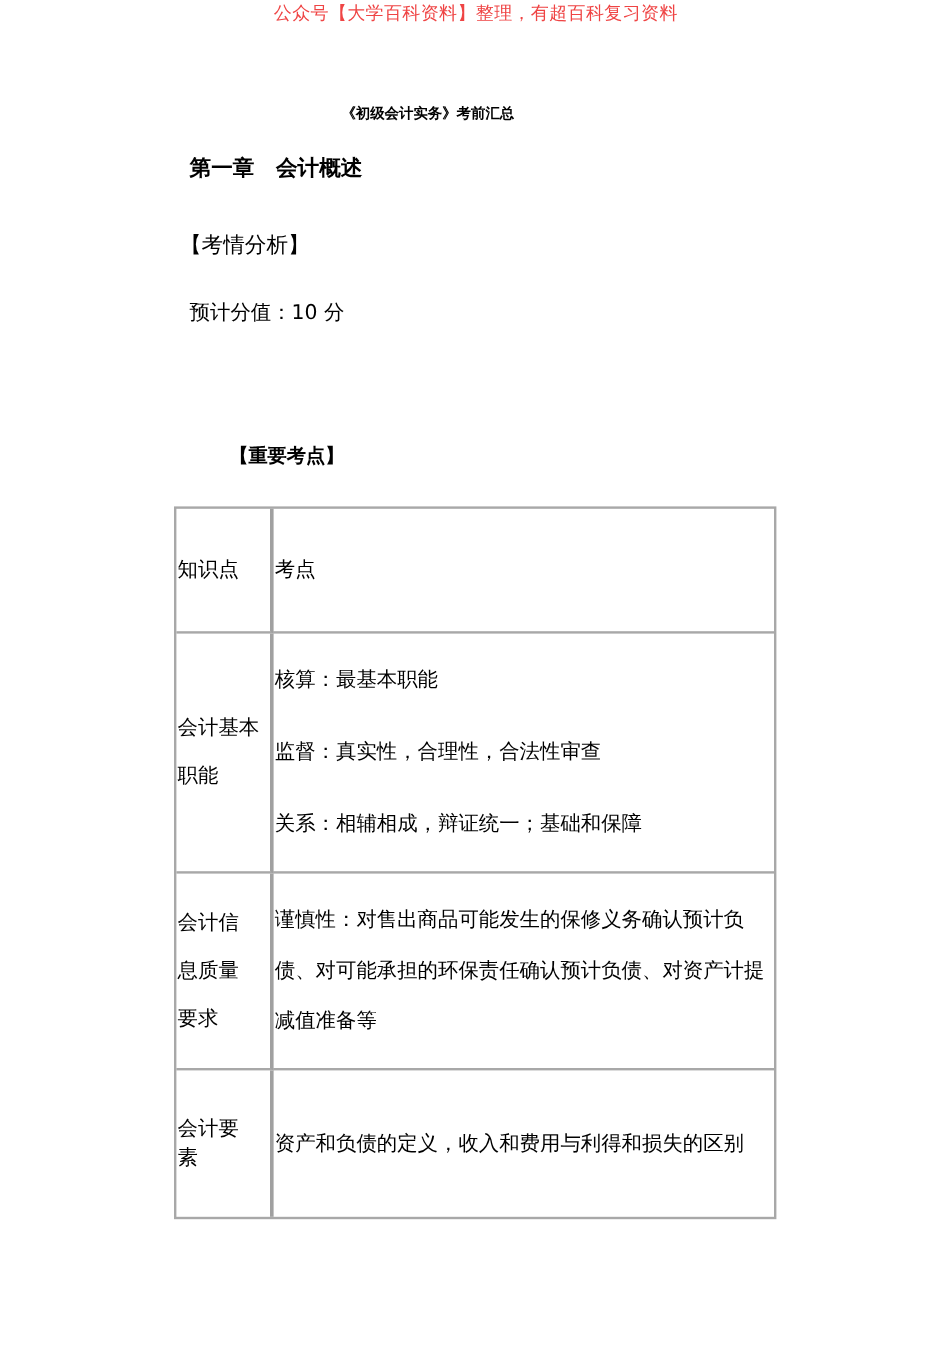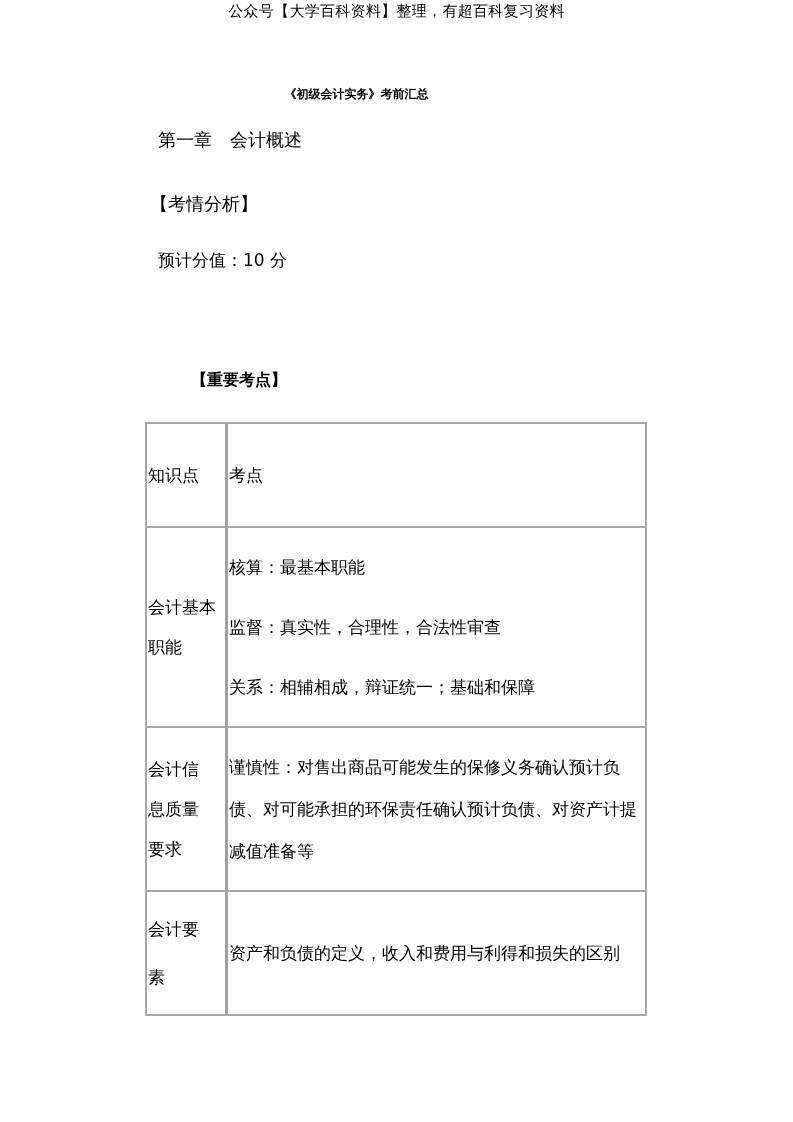--- a/index.html
+++ b/index.html
@@ -3,29 +3,29 @@
 <meta charset="utf-8">
 <style>
   html, body { margin: 0; padding: 0; background: #ffffff; }
   body {
     width: 793px; height: 1122px; position: relative; overflow: hidden;
     font-family: "DejaVu Sans", "Liberation Sans", sans-serif; color: #000;
   }
   .header {
     position: absolute; top: 2px; left: 0; width: 793px; text-align: center;
     font-family: "DejaVu Serif", "Liberation Serif", serif;
-    font-size: 15px; color: #000000; letter-spacing: 0.3px;
+    font-size: 15px; color: #ef4444; letter-spacing: 0.3px;
   }
   .doc-title {
     position: absolute; top: 86px; left: 0; width: 713px; text-align: center;
     font-size: 12px; font-weight: bold;
   }
   .chapter {
     position: absolute; top: 128px; left: 158px;
-    font-size: 18px; font-weight: normal; white-space: pre;
+    font-size: 18px; font-weight: bold; white-space: pre;
   }
   .section1 {
     position: absolute; top: 192px; left: 150px;
     font-size: 18px; font-weight: normal;
   }
   .score {
     position: absolute; top: 249px; left: 158px; font-size: 17px;
   }
   .section2 {
     position: absolute; top: 370px; left: 150px;
@@ -83,21 +83,21 @@
   </tr>
   <tr style="height:164px;padding-left:32px;">
     <td class="k">
       <span style="display:block;width:58px;word-break:break-all;">会计信息质量要求</span>
     </td>
     <td class="v">
       <p class="p" style="line-height:42px;">谨慎性：对售出商品可能发生的保修义务确认预计负债、对可能承担的环保责任确认预计负债、对资产计提减值准备等</p>
     </td>
   </tr>
   <tr style="height:122px;">
-    <td class="k" style="line-height:48px;">
+    <td class="k" style="line-height:24px;font-family:Liberation Serif, serif;">
       <span style="display:block;width:58px;word-break:break-all;">会计要素</span>
     </td>
     <td class="v">
       <p class="p">资产和负债的定义，收入和费用与利得和损失的区别</p>
     </td>
   </tr>
 </tbody>
   </table>
 
 </body></html>

